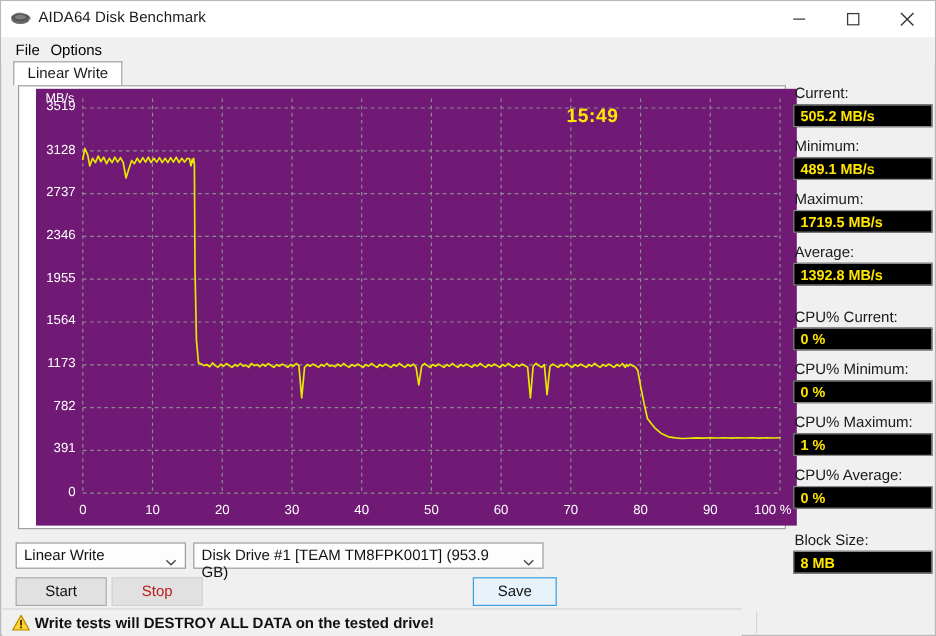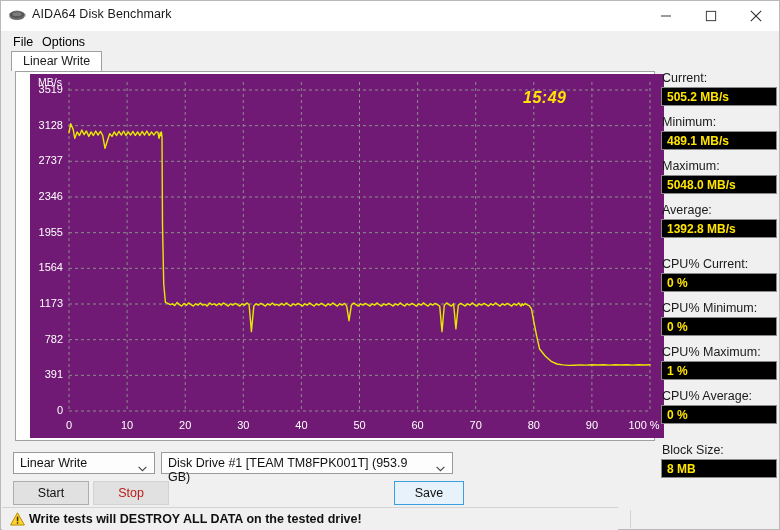--- a/index.html
+++ b/index.html
@@ -132,21 +132,21 @@
           <line x1="39" y1="230" x2="620" y2="230" stroke="#8c8c8c" stroke-width="1" stroke-dasharray="3,3"></line>
           <line x1="39" y1="194.33333333333334" x2="620" y2="194.33333333333334" stroke="#8c8c8c" stroke-width="1" stroke-dasharray="3,3"></line>
           <line x1="39" y1="158.66666666666666" x2="620" y2="158.66666666666666" stroke="#8c8c8c" stroke-width="1" stroke-dasharray="3,3"></line>
           <line x1="39" y1="123" x2="620" y2="123" stroke="#8c8c8c" stroke-width="1" stroke-dasharray="3,3"></line>
           <line x1="39" y1="87.33333333333334" x2="620" y2="87.33333333333334" stroke="#8c8c8c" stroke-width="1" stroke-dasharray="3,3"></line>
           <line x1="39" y1="51.666666666666686" x2="620" y2="51.666666666666686" stroke="#8c8c8c" stroke-width="1" stroke-dasharray="3,3"></line>
           <line x1="39" y1="16" x2="620" y2="16" stroke="#8c8c8c" stroke-width="1" stroke-dasharray="3,3"></line>
           <path d="M39.0 58.8 L40.7 49.7 L43.1 55.1 L44.8 64.3 L47.1 57.9 L49.5 61.5 L51.8 56.0 L54.1 60.6 L56.4 57.0 L58.8 62.4 L61.1 57.9 L63.4 61.5 L65.7 57.0 L68.0 61.1 L70.4 57.4 L72.7 61.5 L75.0 74.3 L77.3 67.0 L79.7 59.7 L82.0 62.4 L84.3 57.9 L86.6 61.5 L89.0 57.4 L91.3 61.1 L93.6 57.0 L95.9 61.5 L98.3 57.9 L100.6 61.1 L102.9 57.4 L105.2 61.5 L107.6 57.9 L109.9 61.5 L112.2 57.4 L114.5 61.1 L116.9 57.0 L119.2 61.5 L121.5 57.9 L123.8 61.1 L126.1 57.9 L127.9 58.3 L129.1 64.3 L130.2 58.8 L130.8 61.5 L131.4 57.9 L132.0 63.3 L132.5 150.0 L133.7 209.3 L135.4 228.4 L137.8 229.4 L140.1 230.7 L142.4 229.8 L144.7 231.6 L147.1 228.4 L149.4 230.7 L151.7 232.1 L154.0 229.4 L156.4 231.2 L158.7 228.9 L161.0 230.7 L163.3 232.1 L165.7 229.8 L168.0 231.2 L170.3 228.9 L172.6 231.2 L175.0 230.3 L177.3 232.1 L179.6 228.9 L181.9 230.7 L184.3 229.8 L186.6 231.6 L188.9 229.4 L191.2 231.2 L193.5 228.9 L195.9 230.7 L198.2 232.1 L200.5 229.8 L202.8 231.2 L205.2 229.4 L207.5 230.7 L209.8 232.1 L212.1 229.8 L214.5 231.2 L216.8 228.9 L219.1 230.7 L221.4 257.6 L223.8 232.1 L226.1 229.8 L228.4 231.2 L230.7 229.4 L233.1 230.7 L235.4 232.1 L237.7 229.8 L240.0 231.2 L242.3 228.9 L244.7 231.2 L247.0 230.3 L249.3 231.6 L251.6 229.4 L254.0 231.2 L256.3 228.9 L258.6 230.7 L260.9 232.1 L263.3 229.8 L265.6 231.2 L267.9 229.4 L270.2 230.7 L272.6 232.1 L274.9 229.8 L277.2 231.2 L279.5 228.9 L281.9 230.7 L284.2 232.1 L286.5 229.8 L288.8 231.2 L291.2 229.4 L293.5 230.7 L295.8 232.1 L298.1 229.8 L300.4 231.2 L302.8 228.9 L305.1 230.7 L307.4 232.1 L309.7 229.8 L312.1 231.2 L314.4 229.4 L316.7 232.1 L319.0 246.7 L321.4 231.2 L323.7 228.9 L326.0 230.7 L328.3 232.1 L330.7 229.8 L333.0 231.2 L335.3 229.4 L337.6 230.7 L340.0 232.1 L342.3 229.8 L344.6 231.2 L346.9 228.9 L349.3 230.7 L351.6 232.1 L353.9 229.8 L356.2 231.2 L358.6 229.4 L360.9 230.7 L363.2 232.1 L365.5 229.8 L367.8 231.2 L370.2 228.9 L372.5 230.7 L374.8 232.1 L377.1 229.8 L379.5 231.2 L381.8 229.4 L384.1 230.7 L386.4 232.1 L388.8 229.8 L391.1 231.2 L393.4 228.9 L395.7 230.7 L398.1 232.1 L400.4 229.8 L402.7 231.2 L405.0 229.4 L407.4 230.7 L409.7 232.1 L412.0 257.6 L414.3 231.2 L416.7 228.9 L419.0 230.7 L421.3 232.1 L423.6 229.8 L425.9 254.9 L428.3 231.2 L430.6 229.4 L432.9 230.7 L435.2 232.1 L437.6 229.8 L439.9 231.2 L442.2 228.9 L444.5 230.7 L446.9 232.1 L449.2 229.8 L451.5 231.2 L453.8 229.4 L456.2 230.7 L458.5 232.1 L460.8 229.8 L463.1 231.2 L465.5 228.9 L467.8 230.7 L470.1 232.1 L472.4 229.8 L474.8 231.2 L477.1 229.4 L479.4 230.7 L481.7 232.1 L484.0 229.8 L486.4 231.2 L488.7 228.9 L489.9 230.7 L491.0 232.1 L492.2 229.8 L493.3 231.2 L495.1 229.4 L496.8 230.7 L499.2 231.6 L501.5 234.8 L503.8 247.6 L506.7 262.2 L509.6 275.0 L515.4 282.3 L521.2 287.3 L527.0 290.0 L532.8 290.9 L538.7 291.4 L544.5 291.2 L550.3 290.9 L556.1 291.1 L561.9 290.8 L567.7 291.0 L573.5 290.8 L579.3 291.1 L585.1 290.8 L590.9 291.0 L596.8 290.8 L602.6 291.1 L608.4 290.8 L614.2 291.0 L620.0 290.8 " fill="none" stroke="#e8e800" stroke-width="1.4" stroke-linejoin="round" stroke-linecap="round"></path>
         </svg>
       <span class="ylabel-unit" id="y-unit" style="left: 8px; top: 2px;">MB/s</span>
-      <span class="timer" id="elapsed-timer" style="left: 493px; top: 15px; font-style: italic;">15:49</span>
+      <span class="timer" id="elapsed-timer" style="left: 442px; top: 15px;">15:49</span>
     <span class="ytick" style="left: -7px; top: 330px;">0</span>
         <span class="ytick" style="left: -7px; top: 294.333px;">391</span>
         <span class="ytick" style="left: -7px; top: 258.667px;">782</span>
         <span class="ytick" style="left: -7px; top: 223px;">1173</span>
         <span class="ytick" style="left: -7px; top: 187.333px;">1564</span>
         <span class="ytick" style="left: -7px; top: 151.667px;">1955</span>
         <span class="ytick" style="left: -7px; top: 116px;">2346</span>
         <span class="ytick" style="left: -7px; top: 80.3333px;">2737</span>
         <span class="ytick" style="left: -7px; top: 44.6667px;">3128</span>
         <span class="ytick" style="left: -7px; top: 9px;">3519</span>
@@ -163,21 +163,21 @@
         <span class="xtick" style="left: 594px; top: 345px;">100 %</span>
       </div>
   </div>
 
   <div class="stats" id="stats-panel">
       <div class="stat-label">Current:</div>
       <div class="stat-box">505.2 MB/s</div>
       <div class="stat-label">Minimum:</div>
       <div class="stat-box">489.1 MB/s</div>
       <div class="stat-label">Maximum:</div>
-      <div class="stat-box">5048.0 MB/s</div>
+      <div class="stat-box">1719.5 MB/s</div>
       <div class="stat-label">Average:</div>
       <div class="stat-box stat-gap">1392.8 MB/s</div>
       <div class="stat-label">CPU% Current:</div>
       <div class="stat-box">0 %</div>
       <div class="stat-label">CPU% Minimum:</div>
       <div class="stat-box">0 %</div>
       <div class="stat-label">CPU% Maximum:</div>
       <div class="stat-box">1 %</div>
       <div class="stat-label">CPU% Average:</div>
       <div class="stat-box stat-gap">0 %</div>

